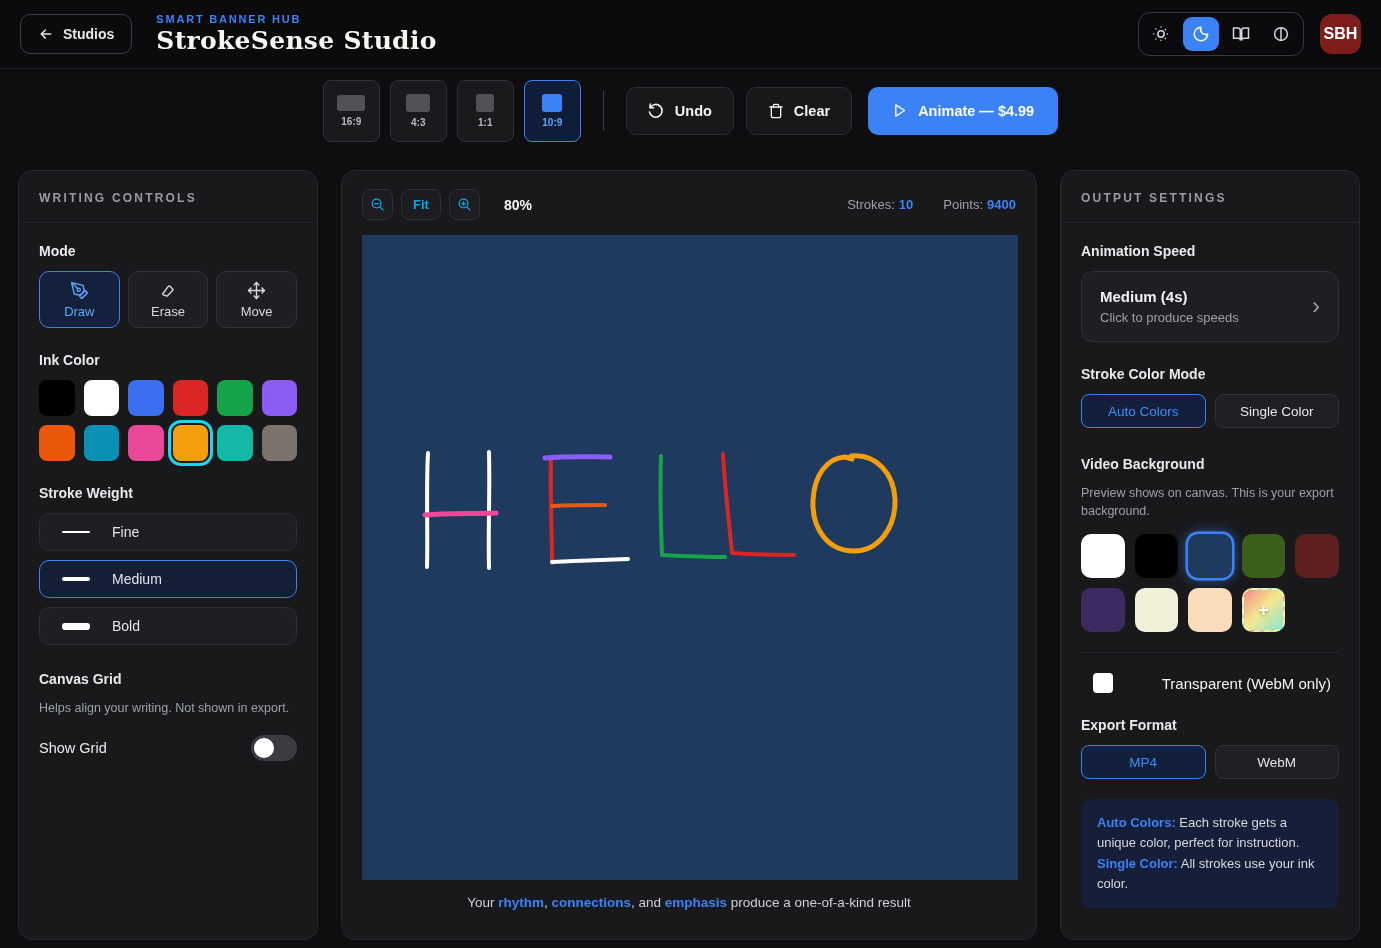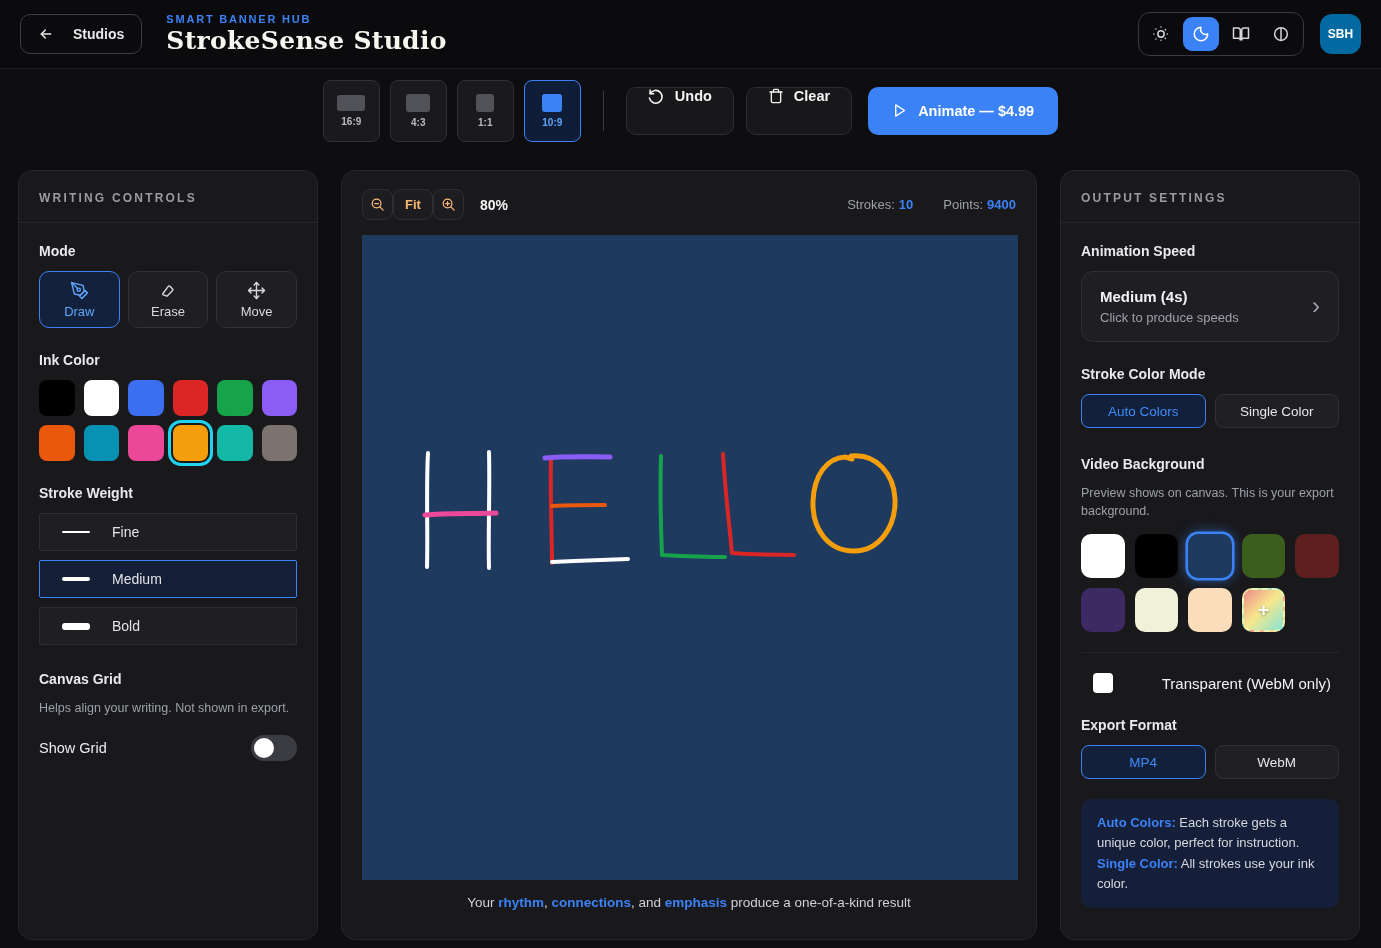--- a/index.html
+++ b/index.html
@@ -3,48 +3,48 @@
 <meta charset="utf-8">
 <style>
   * { box-sizing: border-box; margin: 0; padding: 0; }
   html,body { background:#000; }
   body { font-family: "Liberation Sans", "DejaVu Sans", sans-serif; }
   .app { position:relative; width:1381px; height:948px; background:#0e0e10; overflow:hidden; color:#f4f4f5; }
 
   
   .header { position:absolute; top:0; left:0; right:0; height:69px; background:#0b0b0d;
             border-bottom:1px solid #1f1f23; display:flex; align-items:center; padding:0 20px; }
-  .back-btn { display:flex; align-items:center; gap:19px; height:40px; padding:0 17px;
+  .back-btn { display:flex; align-items:center; gap:9px; height:40px; padding:0 17px;
               border:1px solid #3d3d42; border-radius:10px; background:transparent; color:#e8e8ea;
               font-size:14px; font-weight:600; cursor:pointer; }
   .title-block { margin-left:24px; }
   .eyebrow { color:#3b82f6; font-size:11px; font-weight:700; letter-spacing:1.8px; }
   .app-title { font-family:"DejaVu Serif","Liberation Serif",serif; font-size:25px; font-weight:700;
                color:#f7f6f1; margin-top:1px; letter-spacing:.3px; }
   .header-spacer { flex:1; }
   .theme-group { display:flex; gap:4px; padding:4px; border:1px solid #39393f; border-radius:12px; }
   .theme-btn { width:36px; height:34px; display:flex; align-items:center; justify-content:center;
                border-radius:9px; color:#d6d6da; background:transparent; border:none; cursor:pointer; }
   .theme-btn.active { background:#3b82f6; color:#fff; }
-  .avatar { margin-left:16px; width:41px; height:40px; border-radius:12px; background:#0369a1;
-            display:flex; align-items:center; justify-content:center; font-size:12px; font-weight:700; color:#fff; cursor:pointer; }
+  .avatar { margin-left:16px; width:41px; height:40px; border-radius:12px; background:#7f1d1d;
+            display:flex; align-items:center; justify-content:center; font-size:16px; font-weight:700; color:#fff; cursor:pointer; }
 
   
   .toolbar { position:absolute; top:69px; left:0; right:0; height:83px;
              display:flex; align-items:center; justify-content:center; gap:12px; }
   .ar-group { display:flex; gap:10px; }
   .ar-btn { width:57px; height:62px; background:#1a1a1d; border:1px solid #303036; border-radius:8px;
             display:flex; flex-direction:column; align-items:center; justify-content:center; gap:5px; cursor:pointer; }
   .ar-thumb { background:#515158; border-radius:3px; }
   .ar-label { font-size:10px; font-weight:700; color:#b9b9c0; }
   .ar-btn.selected { border-color:#3b82f6; background:#101d38; }
   .ar-btn.selected .ar-thumb { background:#3b82f6; }
   .ar-btn.selected .ar-label { color:#60a5fa; }
   .tb-divider { width:1px; height:40px; background:#3a3a40; margin:0 10px; }
-  .tb-btn { display:flex; align-items:flex-start; gap:10px; height:48px; padding:0 21px;
+  .tb-btn { display:flex; align-items:center; gap:10px; height:48px; padding:0 21px;
             background:#18181b; border:1px solid #2c2c31; border-radius:10px; color:#f4f4f5;
             font-size:14.5px; font-weight:700; cursor:pointer; }
   .animate-btn { display:flex; align-items:center; gap:11px; height:48px; padding:0 24px; margin-left:4px;
                  background:#3b82f6; border:none; border-radius:10px; color:#fff; font-size:14.5px; font-weight:700; cursor:pointer; }
 
   
   .panel { position:absolute; top:170px; height:770px; background:#19191c; border:1px solid #26262b; border-radius:14px; }
   .panel-left  { left:18px;  width:300px; }
   .panel-center{ left:341px; width:696px; }
   .panel-right { left:1060px; width:300px; }
@@ -61,36 +61,36 @@
               color:#d8d8dc; font-size:13px; cursor:pointer; }
   .mode-btn.selected { border:1.5px solid #3b82f6; background:#14213c; color:#60a5fa; }
 
   
   .ink-grid { display:grid; grid-template-columns:repeat(6,1fr); gap:9px; }
   .swatch { height:36px; border-radius:8px; cursor:pointer; }
   .swatch.selected { outline:3px solid #22d3ee; outline-offset:2px; }
 
   
   .weight-row { height:38px; display:flex; align-items:center; gap:22px; padding:4px 22px; margin-bottom:9px;
-                background:#1f1f23; border:1px solid #2d2d33; border-radius:2px; font-size:14px; color:#e4e4e8; cursor:pointer; }
+                background:#1f1f23; border:1px solid #2d2d33; border-radius:10px; font-size:14px; color:#e4e4e8; cursor:pointer; }
   .weight-row.selected { border:1.5px solid #3b82f6; background:#141f37; }
   .weight-line { width:28px; background:#fff; border-radius:3px; }
 
   
   .desc-text { font-size:12.5px; color:#9ca0a8; line-height:1.45; margin-bottom:18px; }
   .toggle-row { display:flex; align-items:center; justify-content:space-between; margin-top:6px; }
   .toggle-label { font-size:14.5px; color:#ececef; }
   .toggle { width:46px; height:26px; border-radius:13px; background:#3b3b42; position:relative; cursor:pointer; }
   .toggle-knob { position:absolute; left:3px; top:3px; width:20px; height:20px; border-radius:50%; background:#fff; }
 
   
   .canvas-toolbar { display:flex; align-items:center; padding:18px 20px 15px; }
   .zoom-btn { width:31px; height:31px; display:flex; align-items:center; justify-content:center;
-              background:#1d1d21; border:1px solid #2e2e34; border-radius:8px; color:#fdba74;
-              font-size:13px; font-weight:600; margin-right:0; cursor:pointer; }
+              background:#1d1d21; border:1px solid #2e2e34; border-radius:8px; color:#0ea5e9;
+              font-size:13px; font-weight:600; margin-right:8px; cursor:pointer; }
   .fit-btn { width:auto; padding:0 11px; }
   .zoom-level { margin-left:16px; font-size:14px; font-weight:700; color:#f4f4f5; }
   .ct-spacer { flex:1; }
   .stat { font-size:13px; color:#9ca0a8; margin-left:30px; }
   .stat b { color:#3b82f6; font-weight:700; margin-left:4px; }
   .canvas-wrap { margin:0 20px; width:656px; height:645px; position:relative; }
   .canvas-wrap svg { position:absolute; inset:0; }
   .canvas-caption { margin-top:15px; text-align:center; font-size:13.5px; color:#cdd1d8; }
   .canvas-caption b { color:#3b82f6; font-weight:700; }
 

